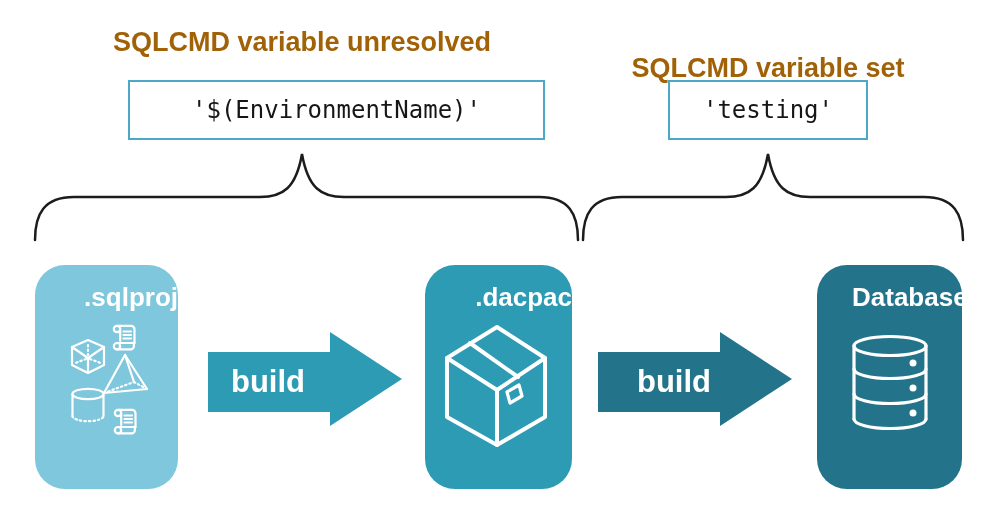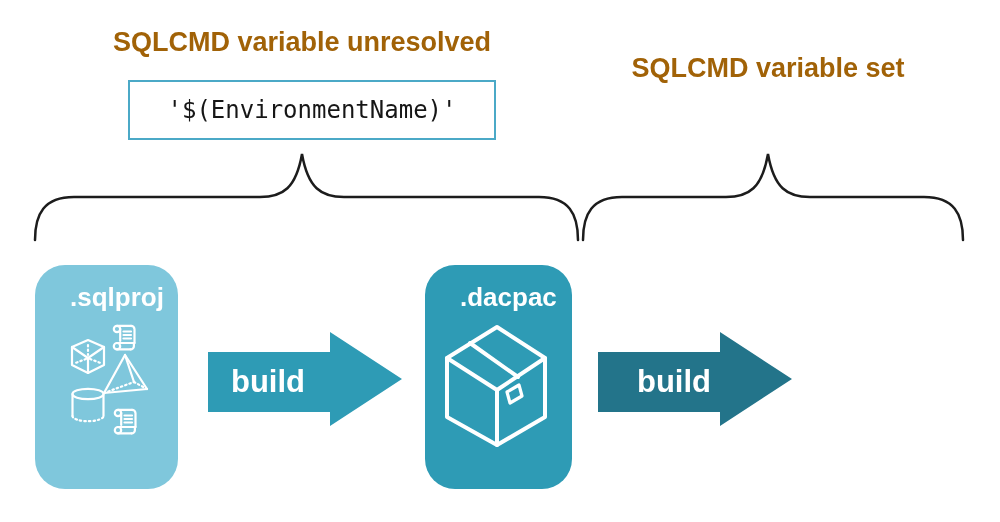--- a/index.html
+++ b/index.html
@@ -16,48 +16,54 @@
     display:flex;align-items:center;justify-content:center;box-sizing:border-box;
   }
   .codebox span{
     font-family:"DejaVu Sans Mono","Liberation Mono",monospace;
     font-size:24px;color:#161616;white-space:pre;
   }
   .node{
     position:absolute;border-radius:30px;top:265px;height:224px;
   }
   .node-label{
-    position:absolute;top:17px;left:0;right:0;text-align:left;
+    position:absolute;top:17px;left:0;right:0;text-align:right;
     color:#fff;font-weight:700;font-size:26px;padding-left:35px;
   }
   .arrow-label{
     position:absolute;text-align:center;color:#fff;font-weight:700;
     font-size:31px;line-height:40px;z-index:3;
   }
   svg.overlay{
     position:absolute;left:0;top:0;z-index:2;pointer-events:none;
   }
 </style>
 </head>
 <body>
 
 <div class="canvas">
 
   <div class="heading" style="left:102px;top:28px;width:400px;">SQLCMD variable unresolved</div>
   <div class="heading" style="left:568px;top:25px;width:400px;margin-top:29px;">SQLCMD variable set</div>
 
-  <div class="codebox" style="left: 128px; top: 80px; width: 368px; height: 60px; border-color: rgb(75, 169, 199);">
+  <div class="codebox" style="left: 128px; top: 80px; width: 417px; height: 60px; border-color: rgb(75, 169, 199);">
     <span>'$(EnvironmentName)'</span>
+  </div>
+  <div class="codebox" style="left: 668px; top: 80px; width: 200px; height: 60px; border-color: rgb(75, 169, 199);">
+    <span>'testing'</span>
   </div>
 
   <div class="node" style="left: 35px; width: 143px; background: rgb(127, 199, 220);">
     <div class="node-label">.sqlproj</div>
   </div>
   <div class="node" style="left: 425px; width: 147px; background: rgb(46, 155, 181);">
     <div class="node-label">.dacpac</div>
+  </div>
+  <div class="node" style="left: 817px; width: 145px; background: rgb(35, 116, 138);">
+    <div class="node-label">Database</div>
   </div>
 
   <div class="arrow-label" style="left:192px;top:362px;width:152px;">build</div>
   <div class="arrow-label" style="left:598px;top:362px;width:152px;">build</div>
 
   <svg class="overlay" width="1000" height="522" viewBox="0 0 1000 522">
 
     <g fill="none" stroke-width="2.5" stroke-linecap="round" stroke="#1C1C1C">
       <path d="M 35 240 C 35 214 44 197 74 197 L 260 197 C 283 197 296 188 302 154
            C 308 188 321 197 344 197 L 539 197 C 569 197 578 214 578 240"></path>

